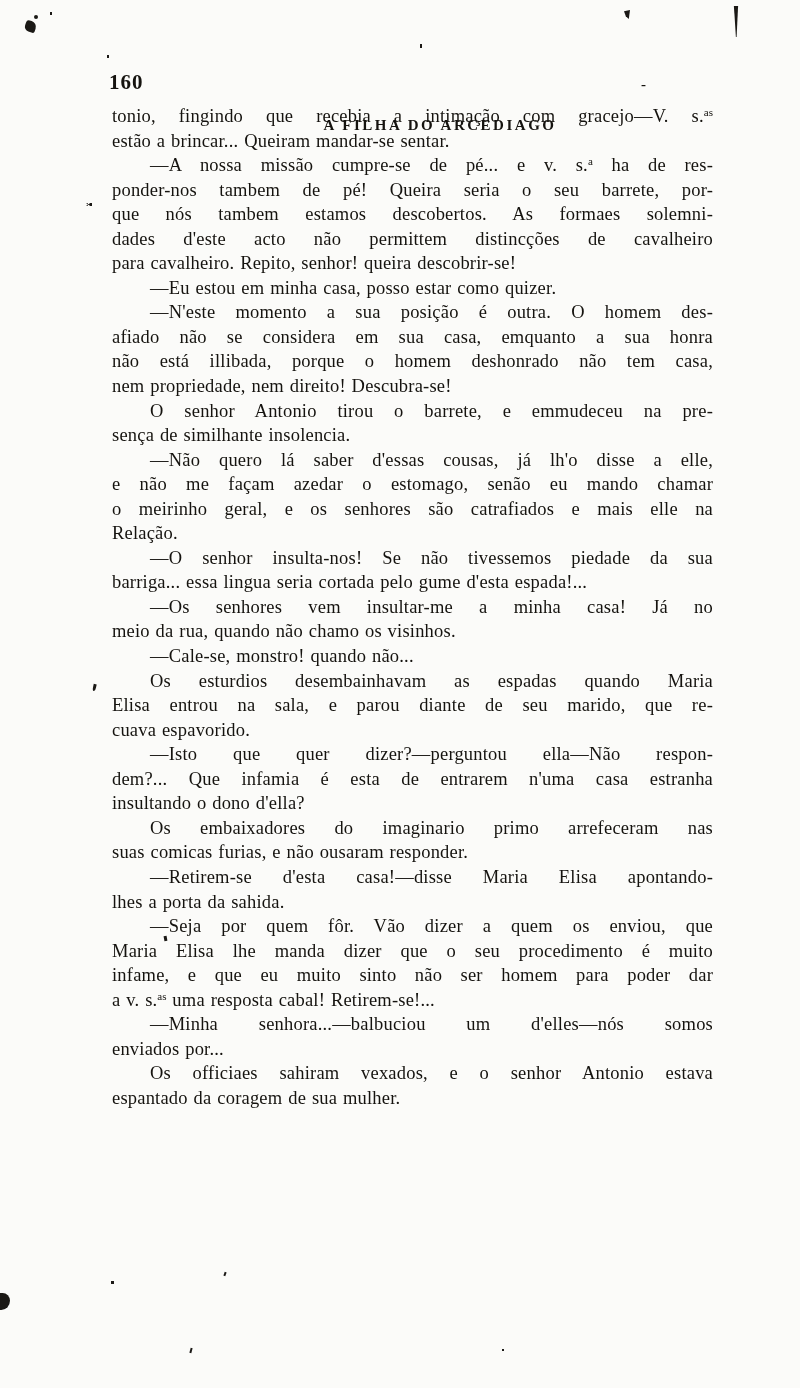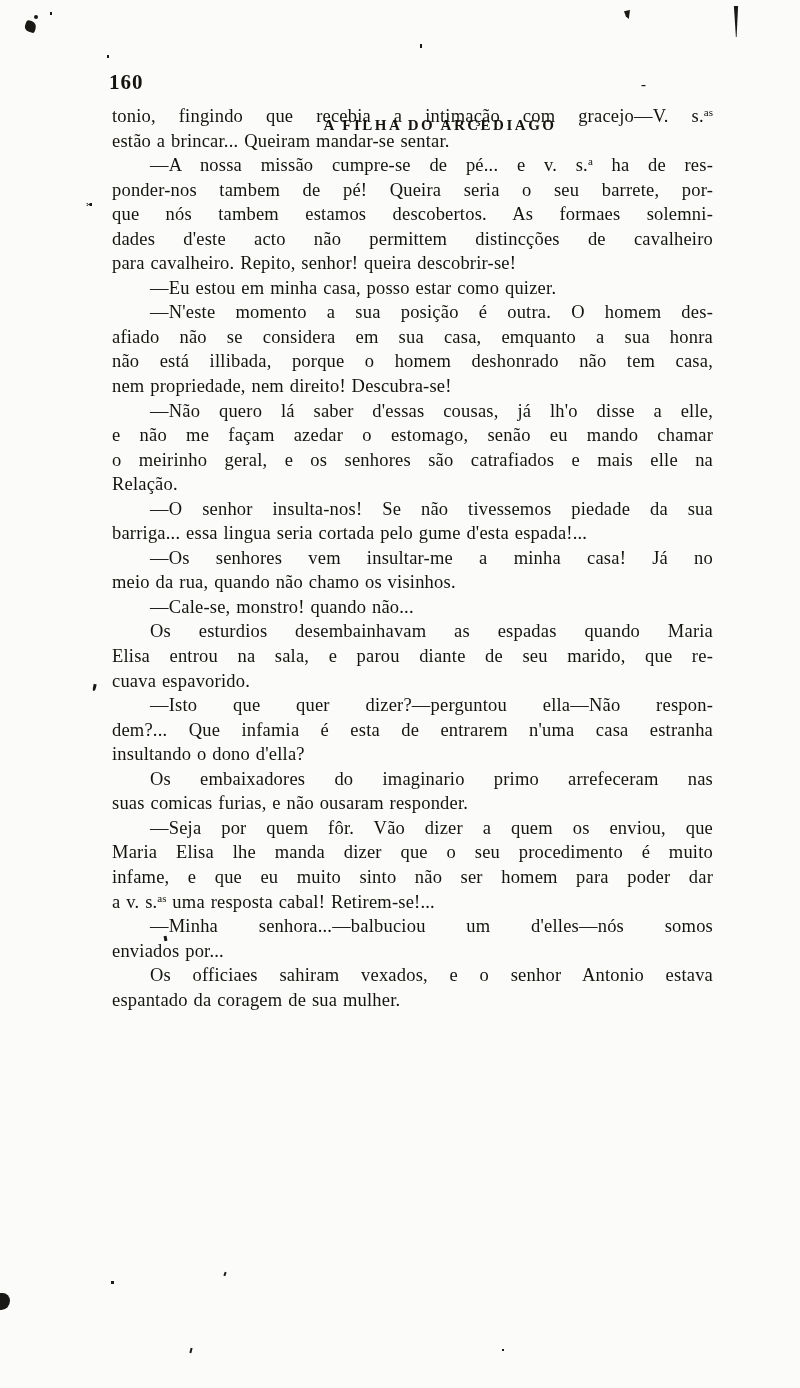--- a/index.html
+++ b/index.html
@@ -129,20 +129,24 @@
       <div class="para">
         <div class="line first last">—Eu estou em minha casa, posso estar como quizer.</div>
       </div>
       <div class="para">
         <div class="line first">—N'este momento a sua posição é outra. O homem des-</div>
         <div class="line">afiado não se considera em sua casa, emquanto a sua honra</div>
         <div class="line">não está illibada, porque o homem deshonrado não tem casa,</div>
         <div class="line last">nem propriedade, nem direito! Descubra-se!</div>
       </div>
       <div class="para">
+        <div class="line first">O senhor Antonio tirou o barrete, e emmudeceu na pre-</div>
+        <div class="line last">sença de similhante insolencia.</div>
+      </div>
+      <div class="para">
         <div class="line first">—Não quero lá saber d'essas cousas, já lh'o disse a elle,</div>
         <div class="line">e não me façam azedar o estomago, senão eu mando chamar</div>
         <div class="line">o meirinho geral, e os senhores são catrafiados e mais elle na</div>
         <div class="line last">Relação.</div>
       </div>
       <div class="para">
         <div class="line first">—O senhor insulta-nos! Se não tivessemos piedade da sua</div>
         <div class="line last">barriga... essa lingua seria cortada pelo gume d'esta espada!...</div>
       </div>
       <div class="para">
@@ -158,20 +162,24 @@
         <div class="line last">cuava espavorido.</div>
       </div>
       <div class="para">
         <div class="line first">—Isto que quer dizer?—perguntou ella—Não respon-</div>
         <div class="line">dem?... Que infamia é esta de entrarem n'uma casa estranha</div>
         <div class="line last">insultando o dono d'ella?</div>
       </div>
       <div class="para">
         <div class="line first">Os embaixadores do imaginario primo arrefeceram nas</div>
         <div class="line last">suas comicas furias, e não ousaram responder.</div>
+      </div>
+      <div class="para">
+        <div class="line first">—Retirem-se d'esta casa!—disse Maria Elisa apontando-</div>
+        <div class="line last">lhes a porta da sahida.</div>
       </div>
       <div class="para">
         <div class="line first">—Seja por quem fôr. Vão dizer a quem os enviou, que</div>
         <div class="line">Maria Elisa lhe manda dizer que o seu procedimento é muito</div>
         <div class="line">infame, e que eu muito sinto não ser homem para poder dar</div>
         <div class="line last">a v. s.<sup>as</sup> uma resposta cabal! Retirem-se!...</div>
       </div>
       <div class="para">
         <div class="line first">—Minha senhora...—balbuciou um d'elles—nós somos</div>
         <div class="line last">enviados por...</div>

